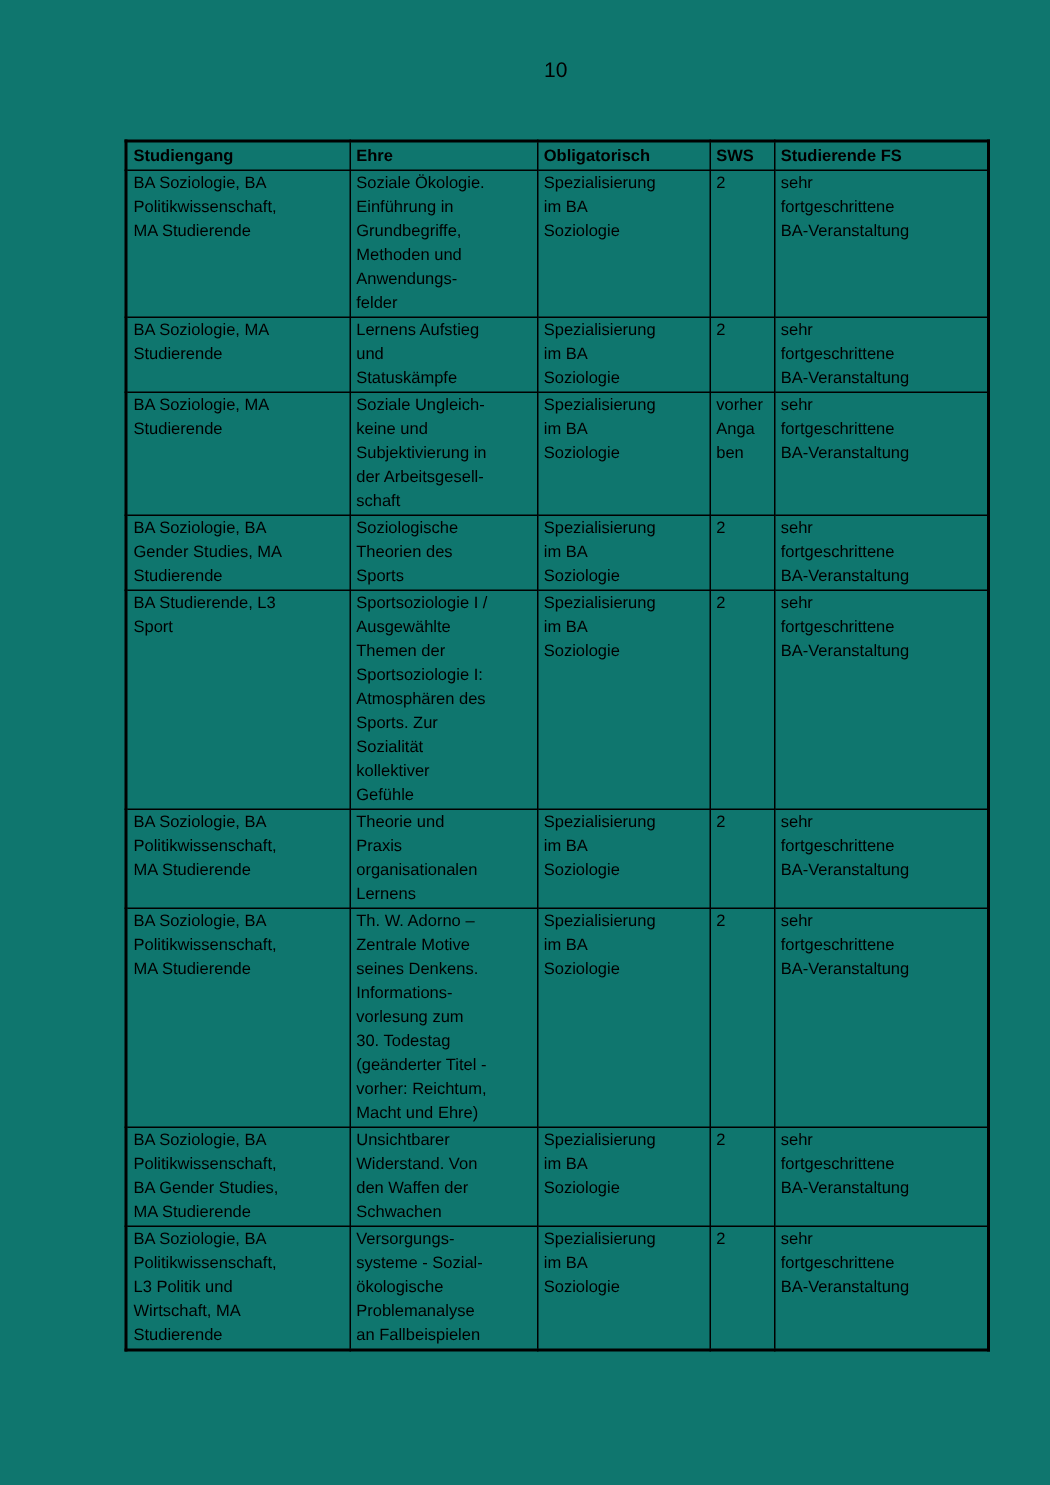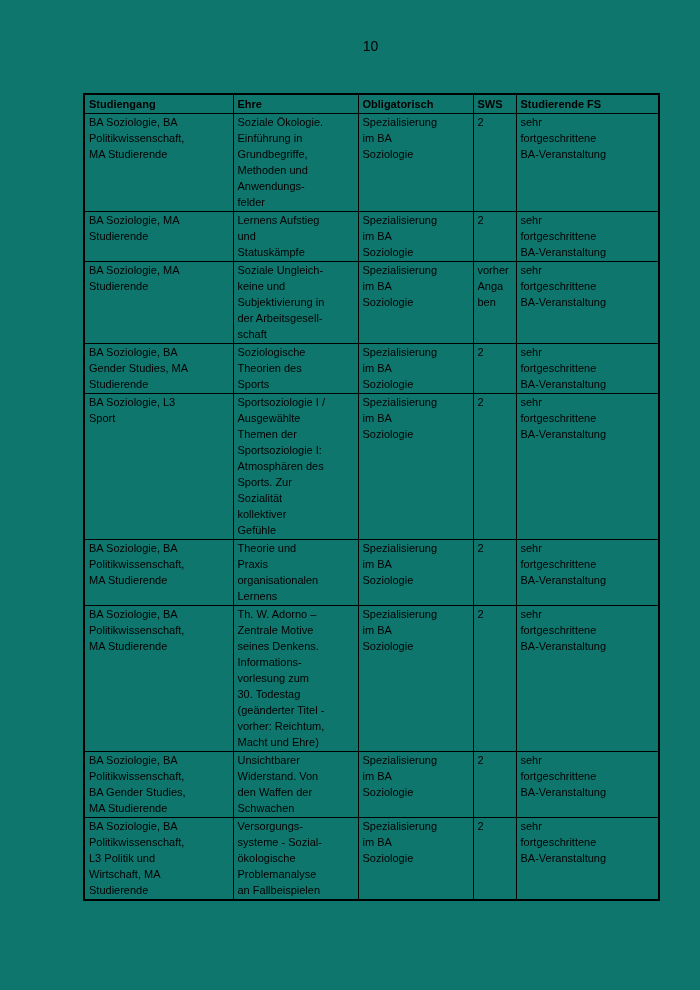--- a/index.html
+++ b/index.html
@@ -154,21 +154,21 @@
       <td>Spezialisierung
 im BA
 Soziologie</td>
       <td>2</td>
       <td>sehr
 fortgeschrittene
 BA-Veranstaltung</td>
     </tr>
 
     <tr>
-      <td>BA Soziologie, L3
+      <td>BA Studierende, L3
 Sport</td>
       <td>Sportsoziologie I /
 Ausgewählte
 Themen der
 Sportsoziologie I:
 Atmosphären des
 Sports. Zur
 Sozialität
 kollektiver
 Gefühle</td>

